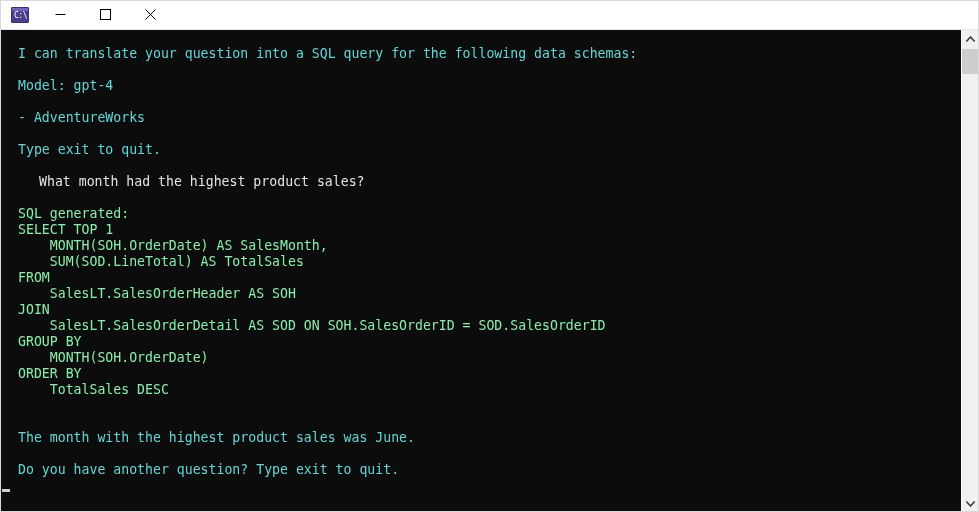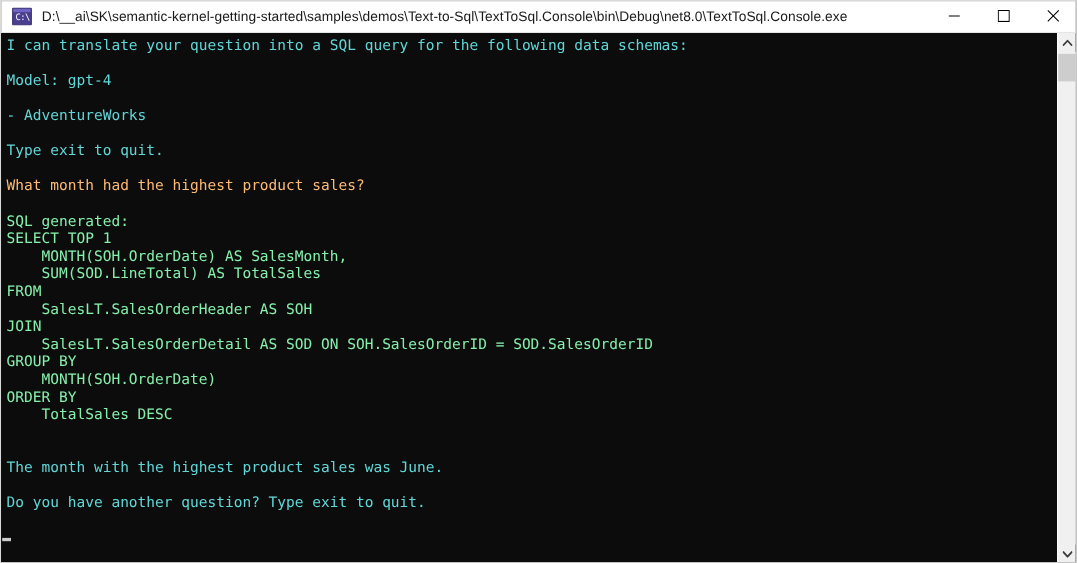--- a/index.html
+++ b/index.html
@@ -99,31 +99,31 @@
     width: 962px;
     height: 482px;
     background: #0c0c0c;
     overflow: hidden;
   }
   .console-text {
     position: absolute;
     top: 0;
     left: 1px;
     margin: 0;
-    padding: 4px;
+    padding: 16px;
     font-family: "DejaVu Sans Mono", monospace;
     font-size: 13.2px;
     line-height: 16px;
     white-space: pre;
     letter-spacing: 0px;
   }
   .l { display: block; height: 16px; }
   .c-cyan  { color: #61d6d6; }
   .c-green { color: #86efac; }
-  .c-white { color: #fdba74; }
+  .c-white { color: #e5e5e5; margin-left: 21px; }
 
   .cursor {
     position: absolute;
     left: 1px;
     top: 459px;
     width: 8px;
     height: 3px;
     background: #cccccc;
   }
 
@@ -169,21 +169,20 @@
 </head>
 <body>
 
 <div class="window">
 
   <div class="titlebar">
     <div class="app-icon">
       <div class="bar"></div>
       <div class="glyph">C:\</div>
     </div>
-    <div class="title-text">D:\__ai\SK\semantic-kernel-getting-started\samples\demos\Text-to-Sql\TextToSql.Console\bin\Debug\net8.0\TextToSql.Console.exe</div>
     <div class="win-controls">
       <div class="win-btn">
         <svg width="11" height="11" viewBox="0 0 11 11" aria-hidden="true">
           <line x1="0.5" y1="5.5" x2="10.5" y2="5.5" stroke="#000000" stroke-width="1"></line>
         </svg>
       </div>
       <div class="win-btn">
         <svg width="11" height="11" viewBox="0 0 11 11" aria-hidden="true">
           <rect x="0.5" y="0.5" width="10" height="10" fill="none" stroke="#000000" stroke-width="1"></rect>
         </svg>

